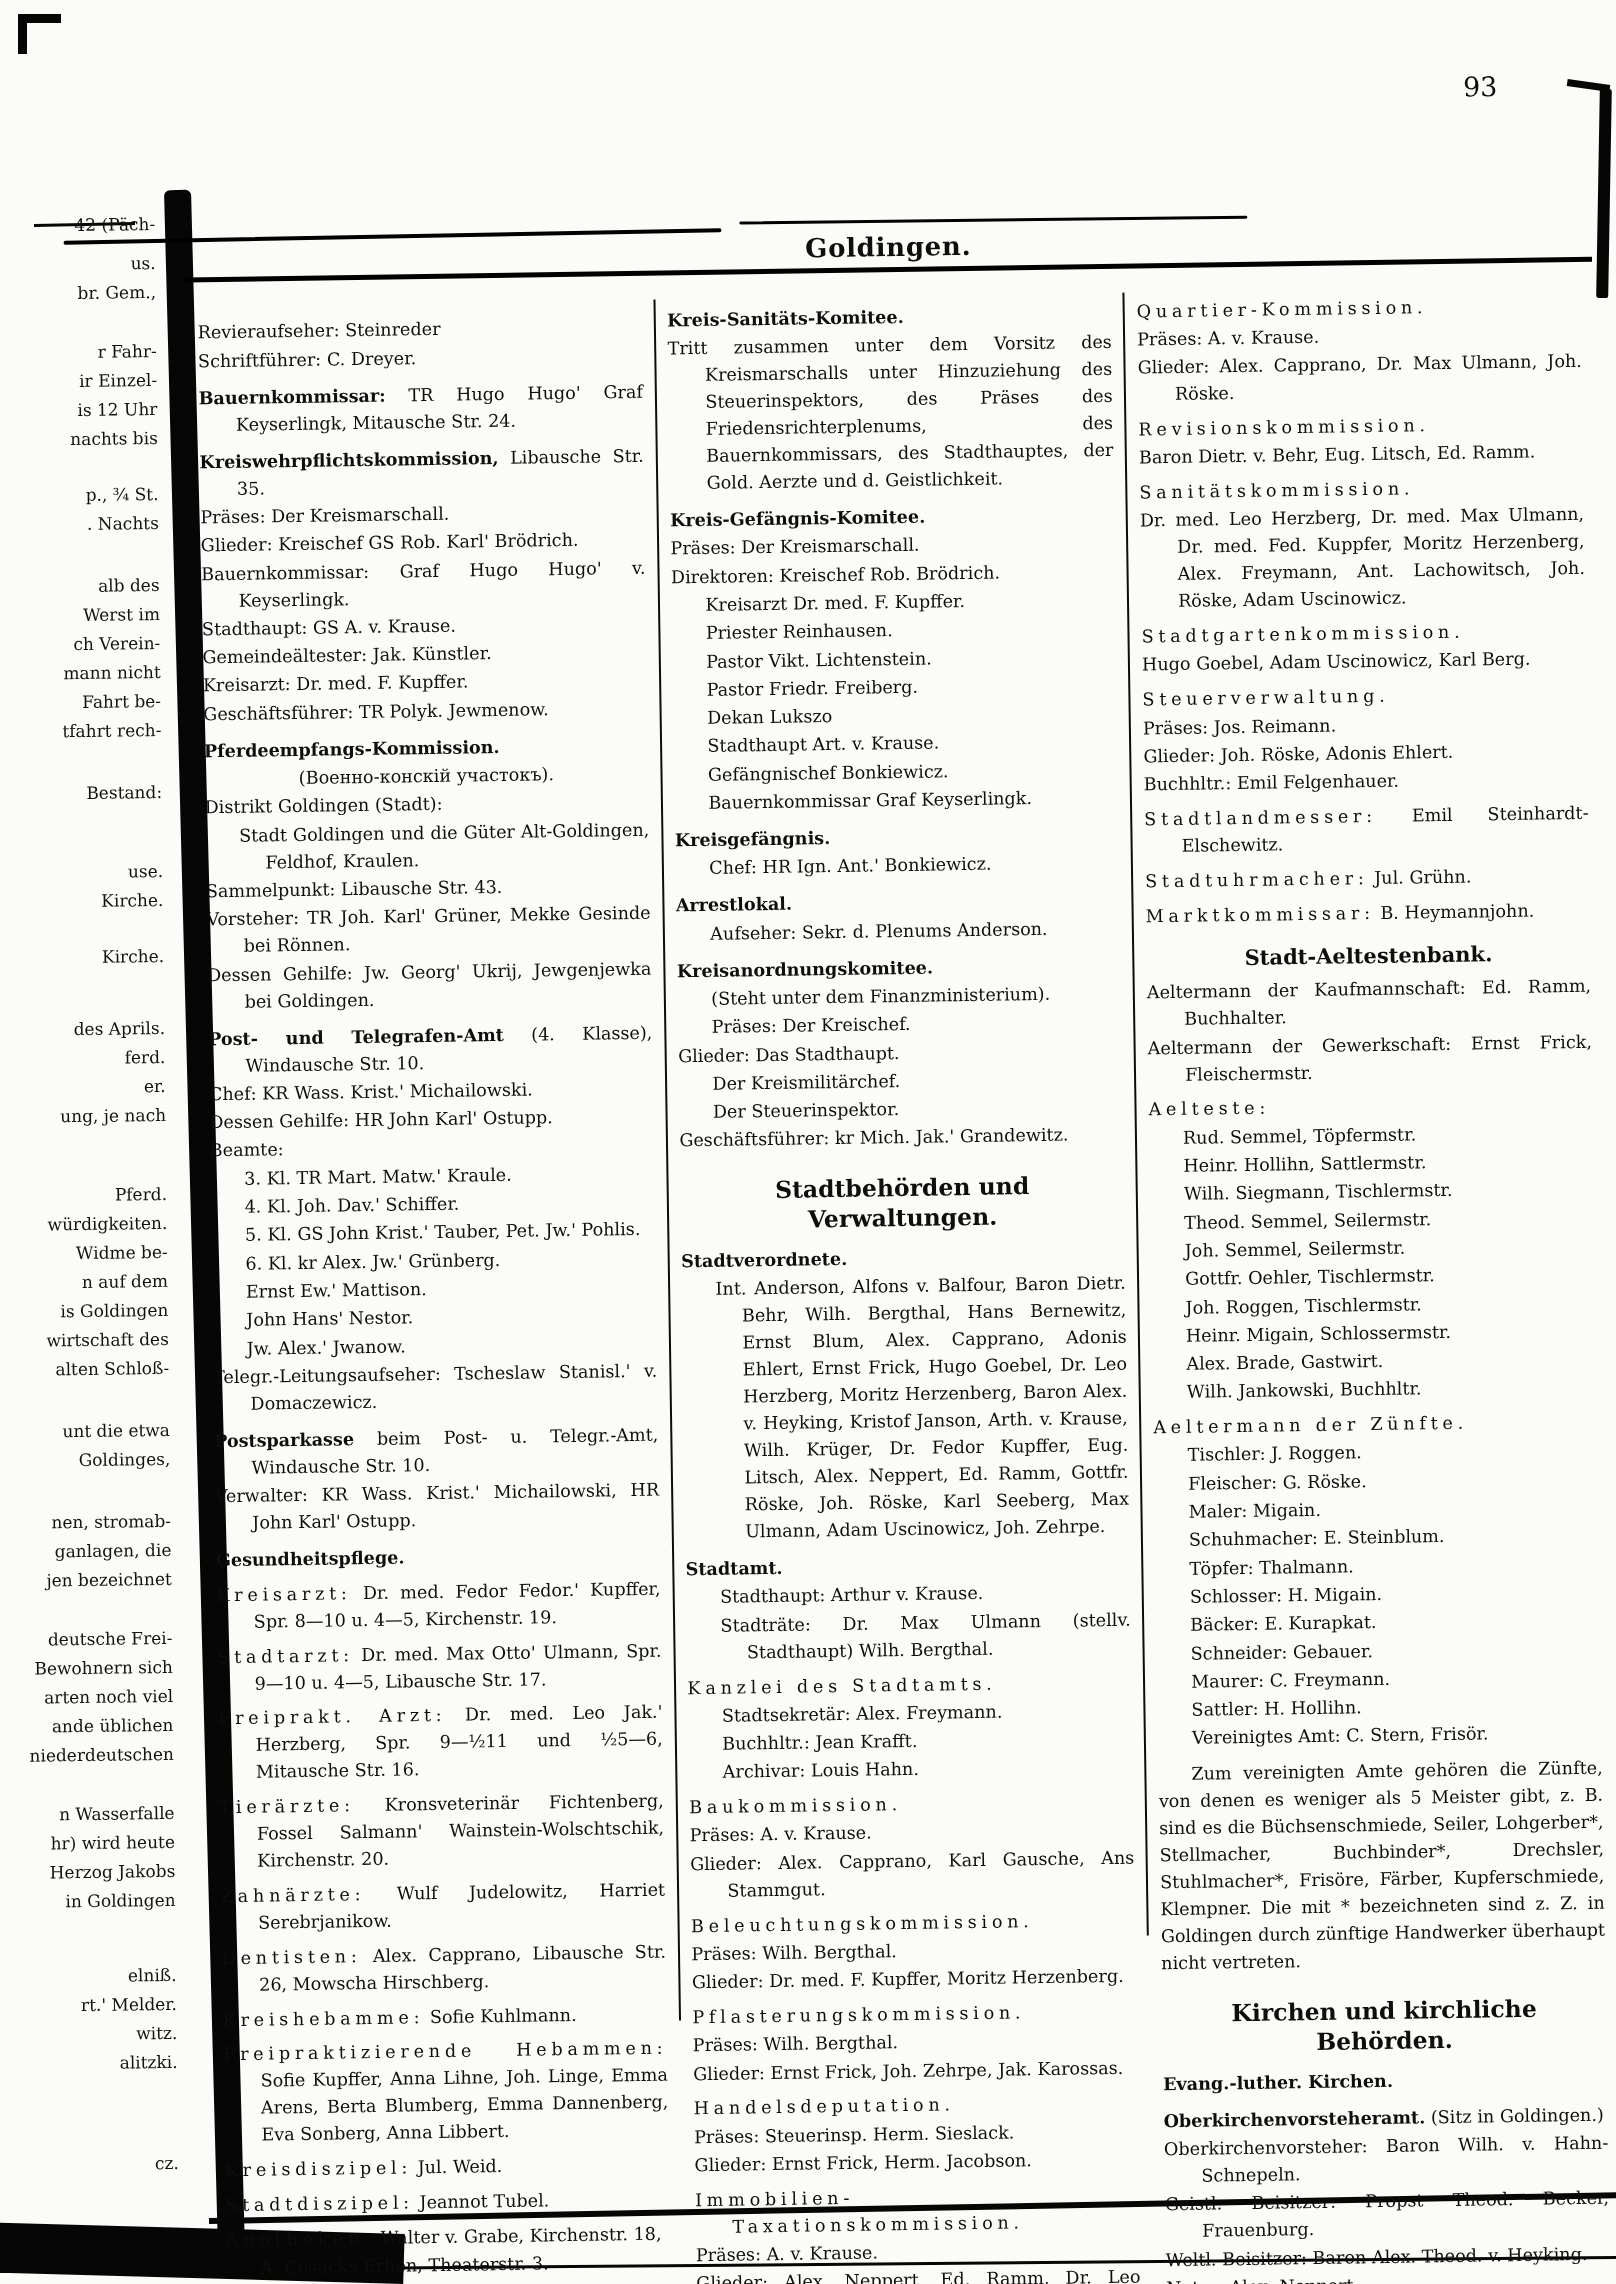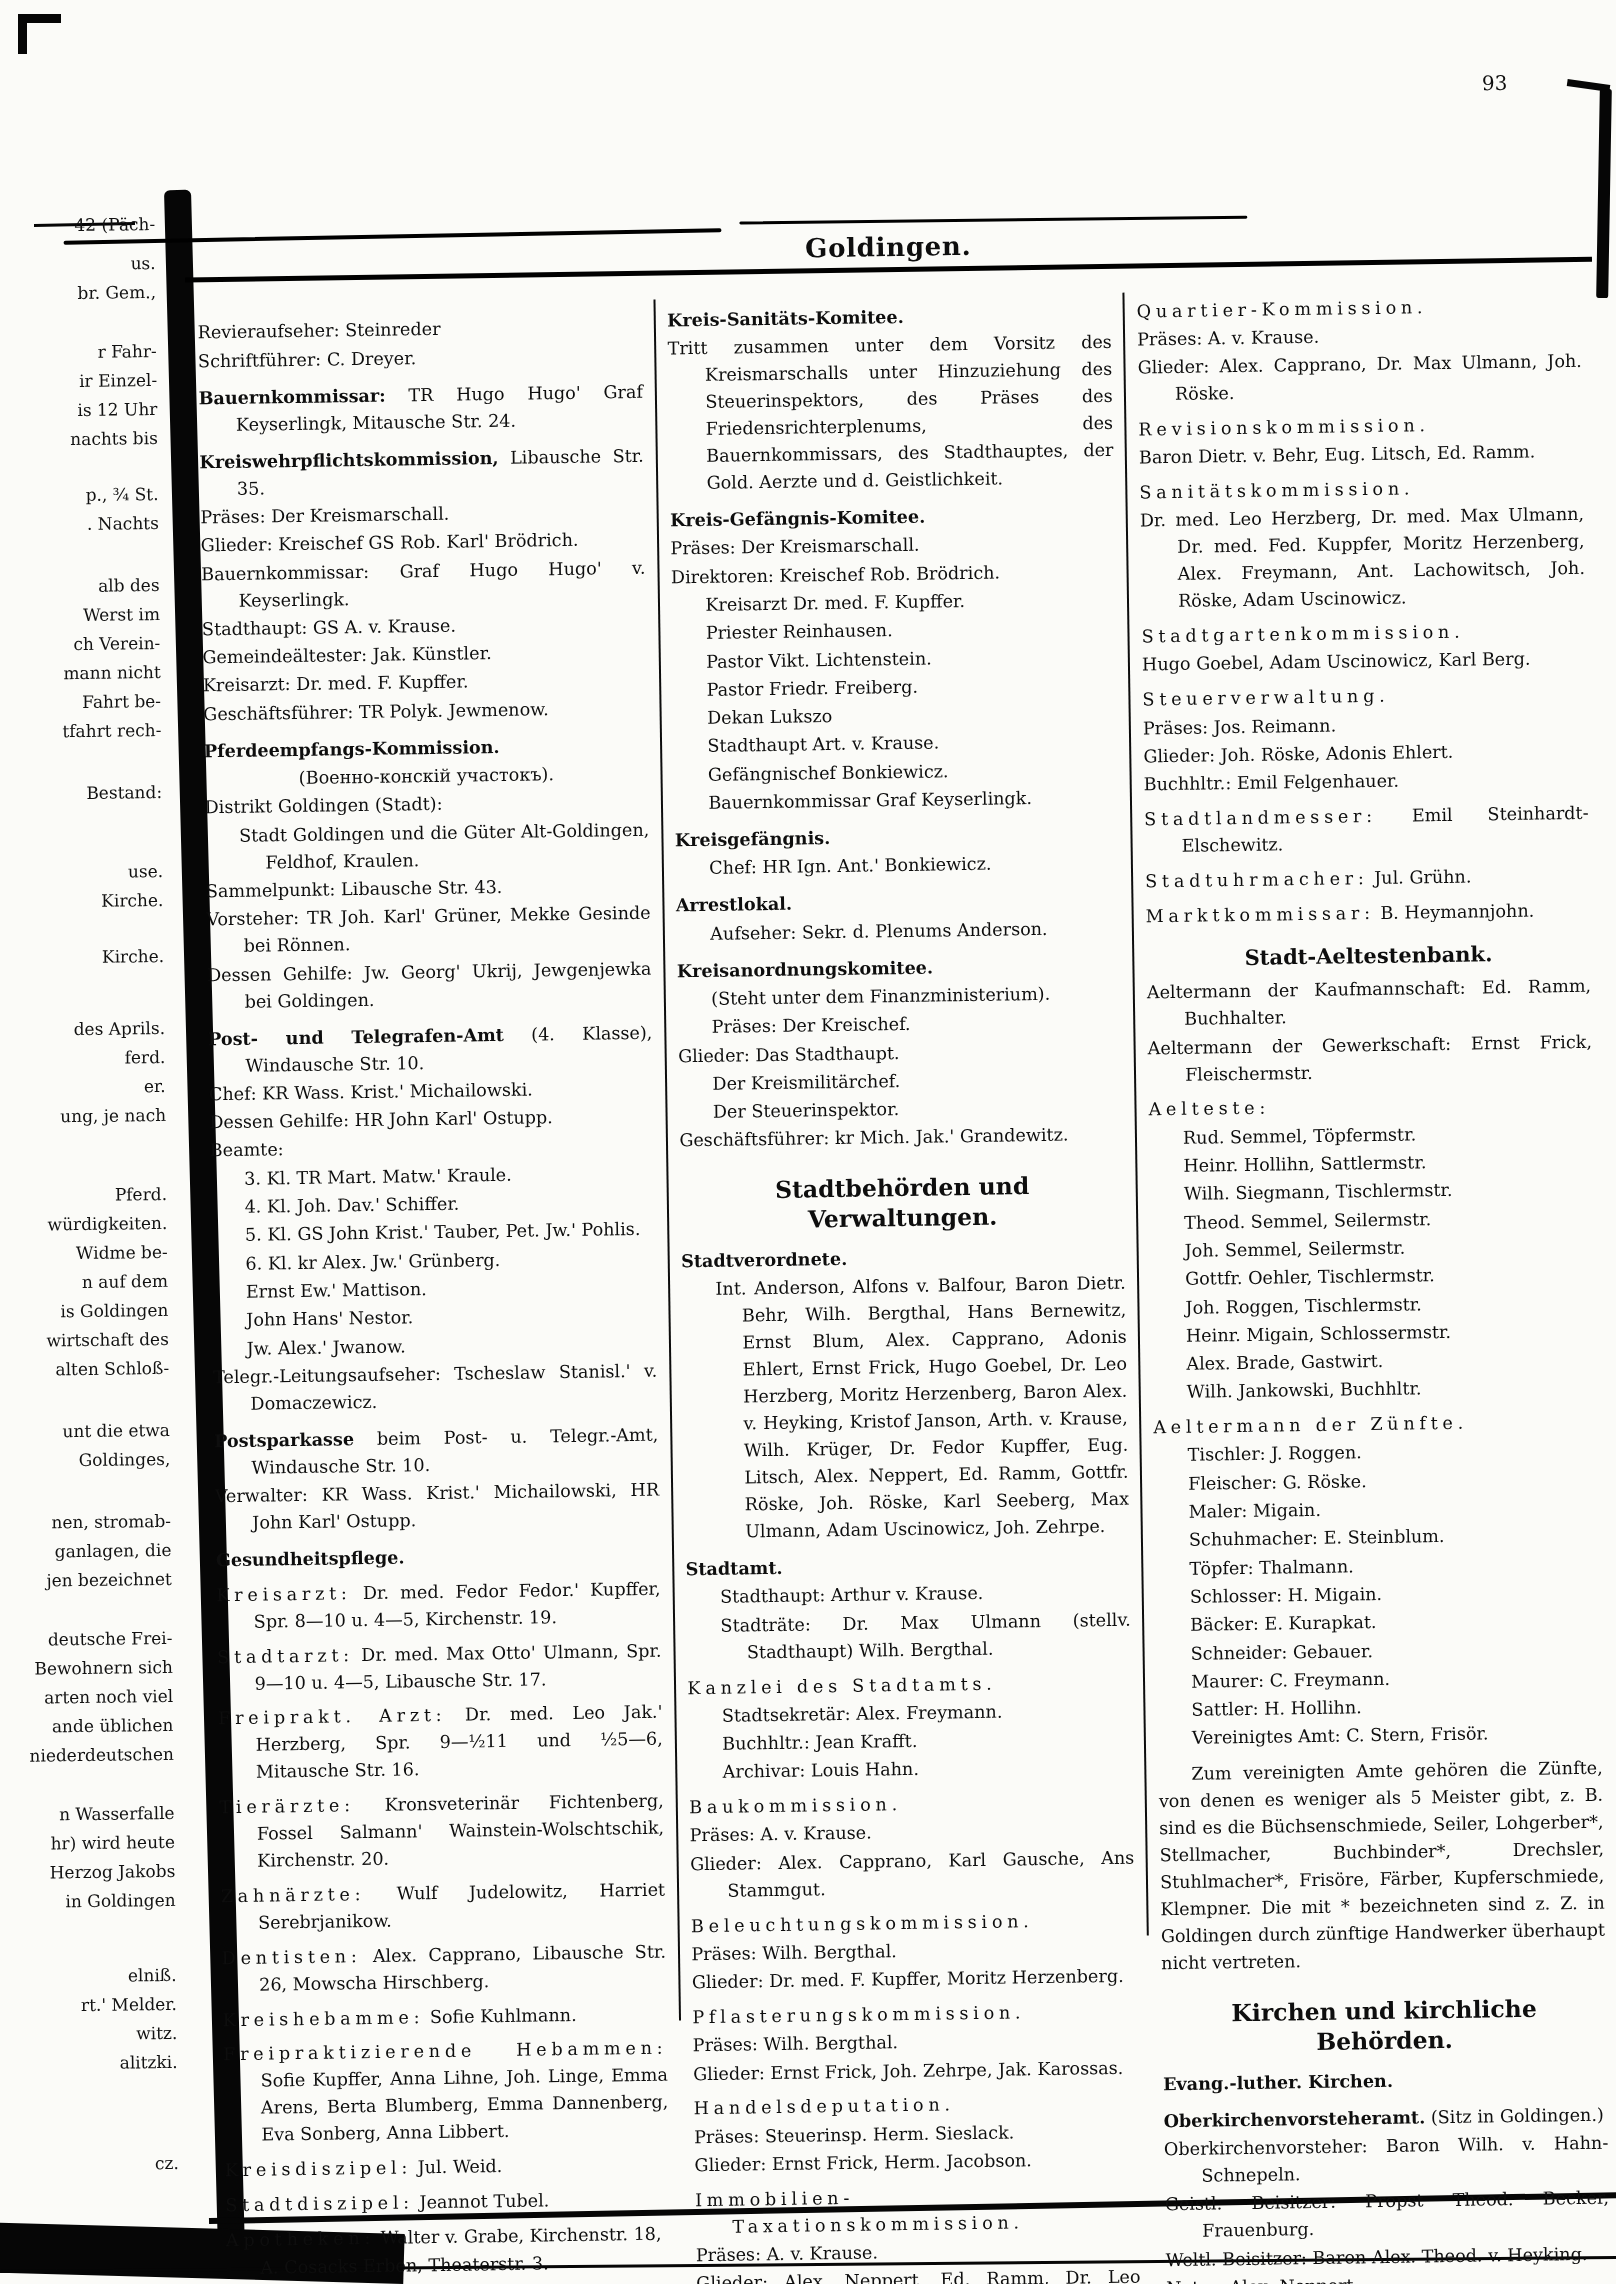--- a/index.html
+++ b/index.html
@@ -30,21 +30,21 @@
     color:#121212;
   }
   .frag{white-space:nowrap;}
   
   .page{
     position:absolute;left:199px;top:56px;width:1407px;
     transform:rotate(-0.85deg);
   }
   .edge-a{position:absolute;left:-121px;top:171px;width:658px;height:3.9px;background:#000;transform:rotate(-0.25deg);border-radius:2px;}
   .edge-b{position:absolute;left:555px;top:164px;width:508px;height:3.3px;background:#000;transform:rotate(0.2deg);border-radius:2px;}
-  .pageno{position:absolute;right:82px;top:23.5px;font-size:20px;}
+  .pageno{position:absolute;right:92px;top:23.5px;font-size:27px;}
   .runhead{margin-top:176px;text-align:center;font-weight:700;font-size:26px;letter-spacing:0.7px;}
   .headrule{margin-top:5.2px;height:4.6px;background:#000;}
   .cols{display:flex;margin-top:22px;align-items:flex-start;}
   .col{flex:1 1 0;padding:0 11.7px;font-size:17.6px;line-height:27px;text-align:justify;}
   #col1{padding-top:15.6px;}
   .vsep{width:2px;background:#0d0d0d;margin-top:2.6px;flex:0 0 auto;}
   #sep1{height:1721px;}
   #sep2{height:1643px;}
   
   .blk{margin:0 0 1.3px;}

